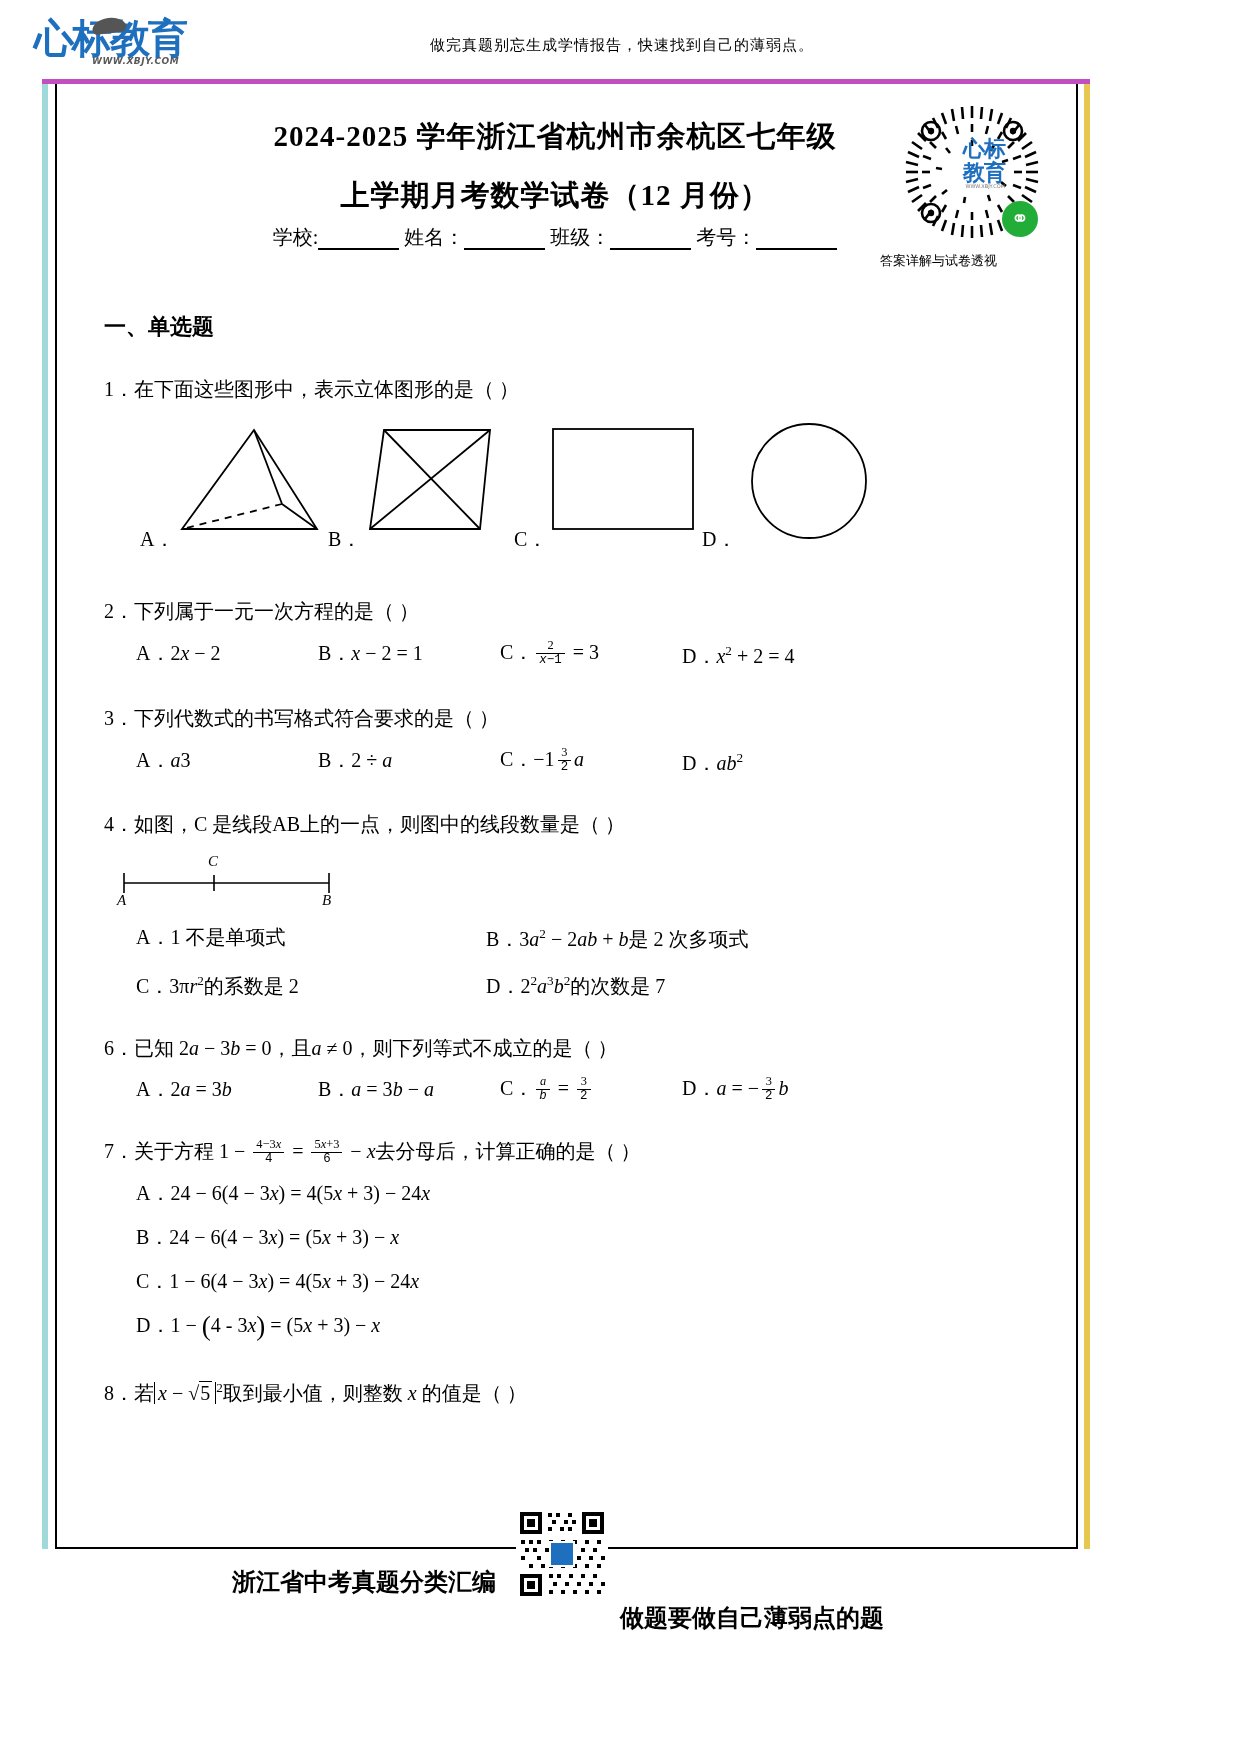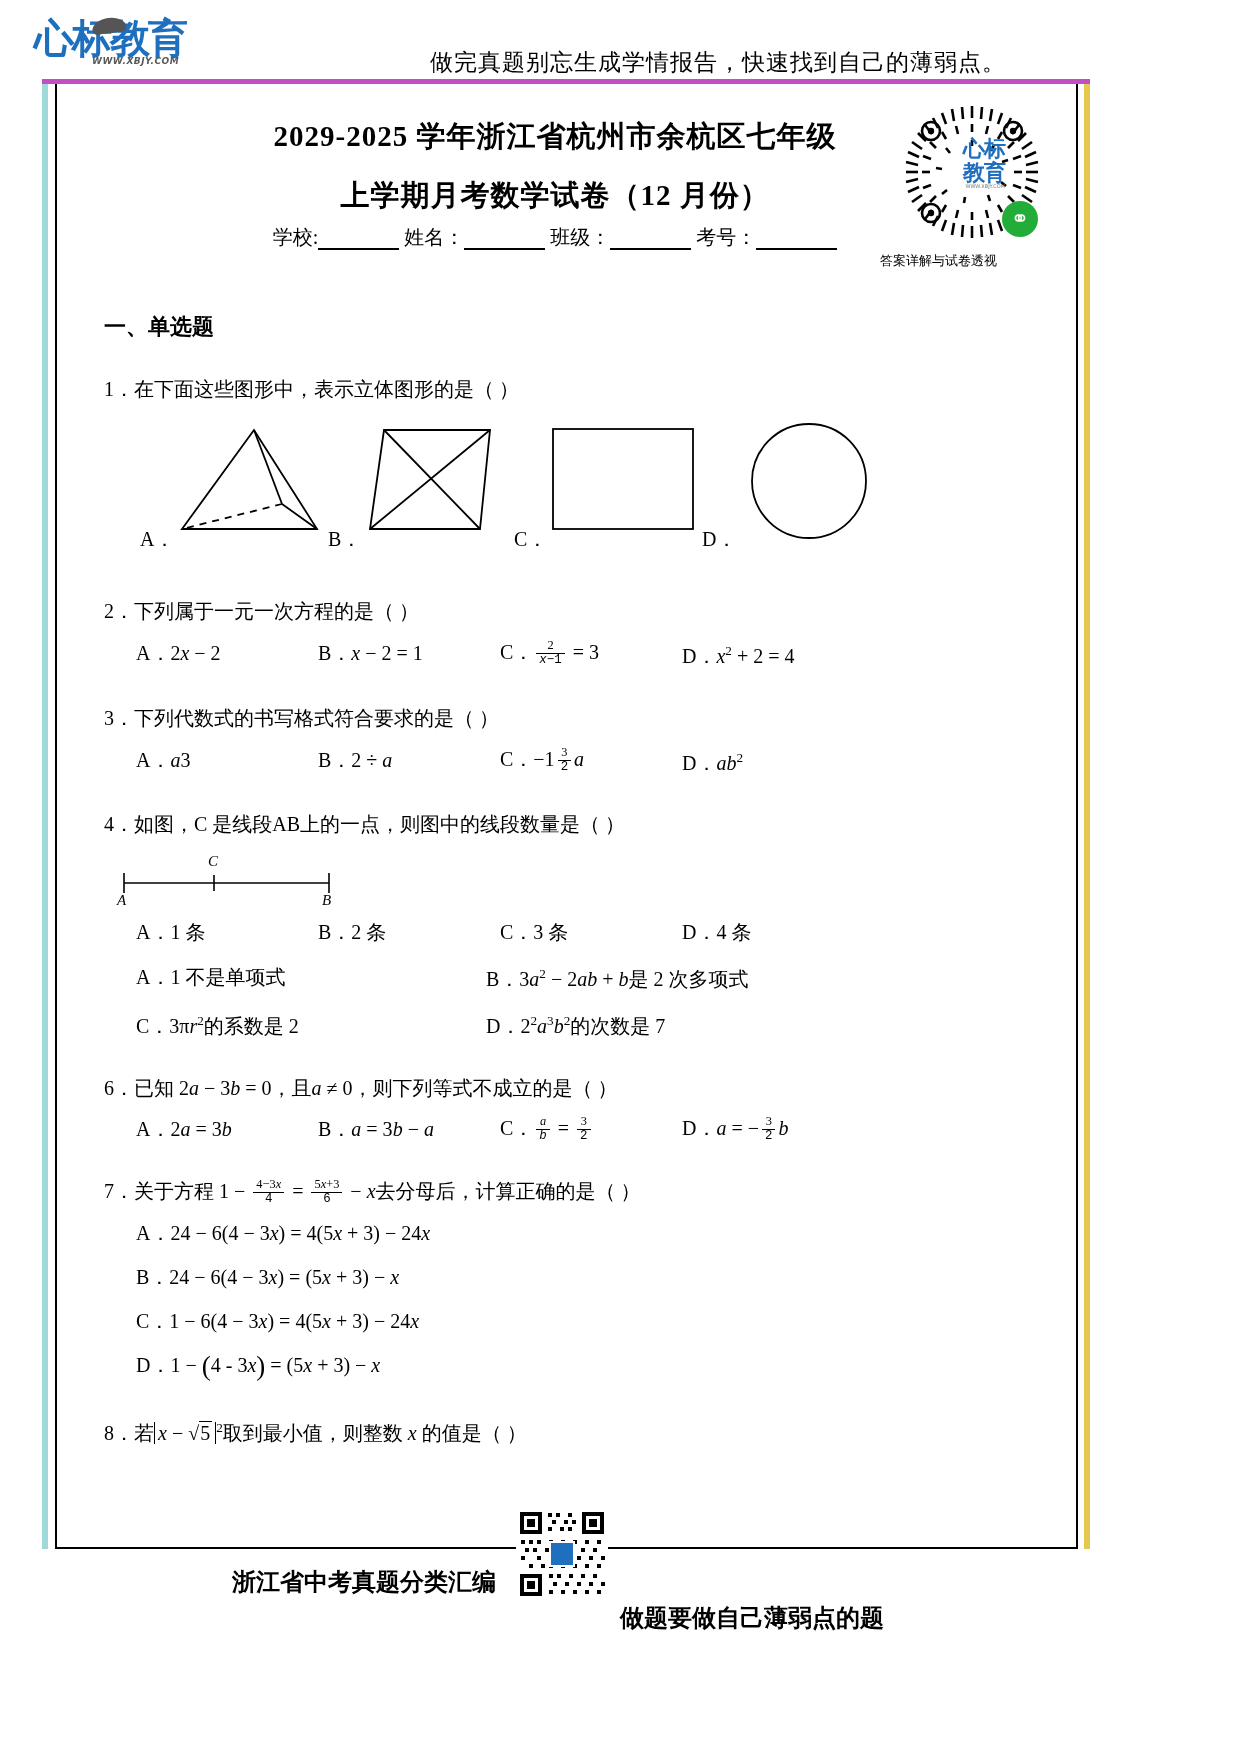--- a/index.html
+++ b/index.html
@@ -50,22 +50,22 @@
   .logo-cap {
     position: absolute;
     left: 58px; top: 2px;
     width: 34px; height: 15px;
     background: #555;
     border-radius: 50% 50% 12% 12% / 70% 70% 30% 30%;
     transform: rotate(-8deg);
   }
   .header-slogan {
     position: absolute;
-    left: 430px; top: 47px;
-    font-size: 23px;
+    left: 430px; top: 36px;
+    font-size: 15px;
     letter-spacing: 1px;
     white-space: nowrap;
   }
   .rule-purple {
     position: absolute;
     left: 42px; top: 79px;
     width: 1048px; height: 5px;
     background: #c24fc2;
   }
 
@@ -282,21 +282,21 @@
   <div class="header-slogan">做完真题别忘生成学情报告，快速找到自己的薄弱点。</div>
   <div class="rule-purple"></div>
 </div>
 
 <div class="rule-left"></div>
 <div class="rule-left2"></div>
 <div class="rule-right"></div>
 <div class="rule-right2"></div>
 <div class="rule-bottom"></div>
 
-<div class="title1">2029-2025 学年浙江省杭州市余杭区七年级</div>
+<div class="title1">2024-2025 学年浙江省杭州市余杭区七年级</div>
 <div class="title2">上学期月考数学试卷（12 月份）</div>
 
 <div class="fill-line">
   <span>学校:</span><u>&nbsp;</u>
   <span>姓名：</span><u>&nbsp;</u>
   <span>班级：</span><u>&nbsp;</u>
   <span>考号：</span><u>&nbsp;</u>
 </div>
 
 <div class="qr-wrap">
@@ -463,26 +463,20 @@
       <svg width="230" height="60" viewBox="0 0 230 60">
         <line x1="10" y1="34" x2="215" y2="34" stroke="#000" stroke-width="1.6"></line>
         <line x1="10" y1="24" x2="10" y2="44" stroke="#000" stroke-width="1.6"></line>
         <line x1="100" y1="26" x2="100" y2="42" stroke="#000" stroke-width="1.6"></line>
         <line x1="215" y1="24" x2="215" y2="44" stroke="#000" stroke-width="1.6"></line>
         <text x="94" y="17" font-size="15" font-style="italic" font-family="Liberation Serif, serif">C</text>
         <text x="3" y="56" font-size="15" font-style="italic" font-family="Liberation Serif, serif">A</text>
         <text x="208" y="56" font-size="15" font-style="italic" font-family="Liberation Serif, serif">B</text>
       </svg>
     </div>
-    <div class="opts-row">
-      <span class="opt opt-4"><span>A．</span><span>1 条</span></span>
-      <span class="opt opt-4"><span>B．</span><span>2 条</span></span>
-      <span class="opt opt-4"><span>C．</span><span>3 条</span></span>
-      <span class="opt"><span>D．</span><span>4 条</span></span>
-    </div>
   </div>
 
   <div class="q">
     <div class="opts-row">
       <span class="opt opt-2"><span>A．</span>1 不是单项式</span>
       <span class="opt"><span>B．</span>3<span class="it">a</span><sup>2</sup> − 2<span class="it">ab</span> + <span class="it">b</span>是 2 次多项式</span>
     </div>
     <div class="opts-row">
       <span class="opt opt-2"><span>C．</span>3π<span class="it">r</span><sup>2</sup>的系数是 2</span>
       <span class="opt"><span>D．</span>2<sup>2</sup><span class="it">a</span><sup>3</sup><span class="it">b</span><sup>2</sup>的次数是 7</span>

